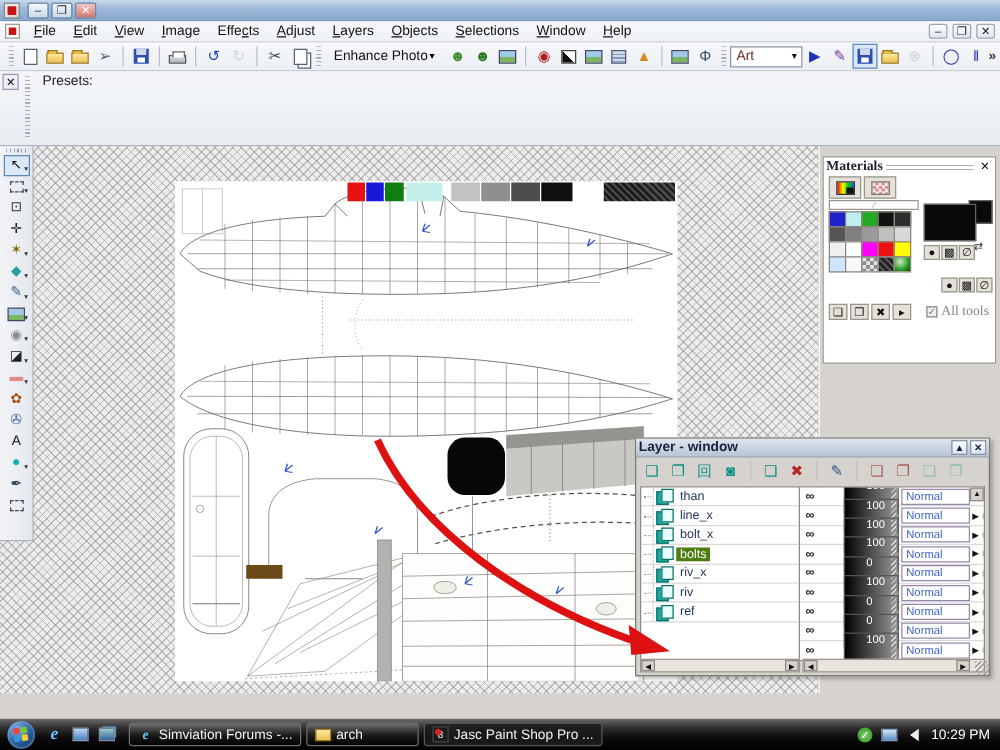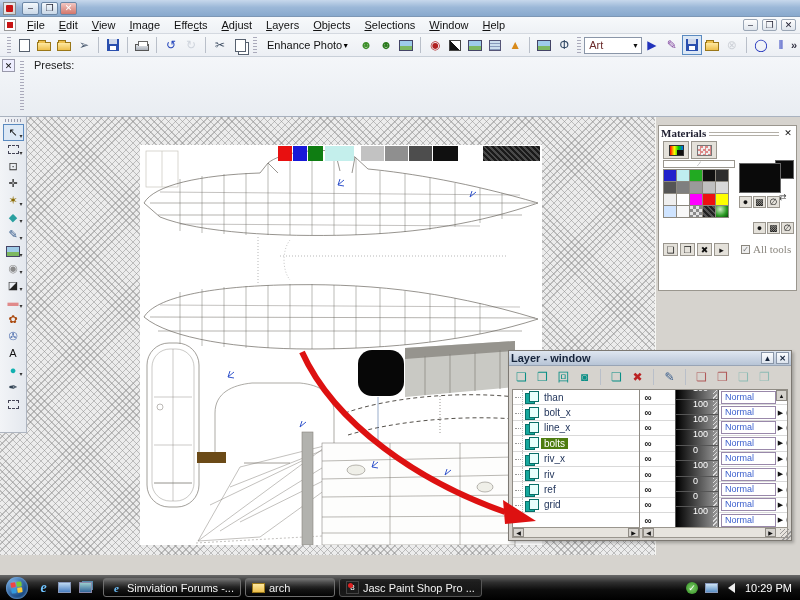--- a/index.html
+++ b/index.html
@@ -703,51 +703,46 @@
     <div class="lp-rows">
       <div class="lp-names" id="lp-names">
           <div class="lrow">
             <span class="tree"></span>
             <span class="lyr"></span>
             <span class="lname">than</span>
           </div>
           <div class="lrow">
             <span class="tree"></span>
             <span class="lyr"></span>
-            <span class="lname">bolt_x</span>
+            <span class="lname">line_x</span>
           </div>
           <div class="lrow">
             <span class="tree"></span>
             <span class="lyr"></span>
-            <span class="lname">line_x</span>
+            <span class="lname">bolt_x</span>
           </div>
           <div class="lrow sel">
             <span class="tree"></span>
             <span class="lyr"></span>
             <span class="lname">bolts</span>
           </div>
           <div class="lrow">
             <span class="tree"></span>
             <span class="lyr"></span>
             <span class="lname">riv_x</span>
           </div>
           <div class="lrow">
             <span class="tree"></span>
             <span class="lyr"></span>
             <span class="lname">riv</span>
           </div>
           <div class="lrow">
             <span class="tree"></span>
             <span class="lyr"></span>
             <span class="lname">ref</span>
-          </div>
-          <div class="lrow">
-            <span class="tree"></span>
-            <span class="lyr"></span>
-            <span class="lname">grid</span>
           </div>
         </div>
       <div class="lp-ctrls" id="lp-ctrls">
           <div class="lrow">
             <span class="eye">∞</span>
             <span class="opac">100</span>
             <span class="blend">Normal</span>
             <span class="bfly">▶</span>
             <span class="chain"></span>
           </div>

